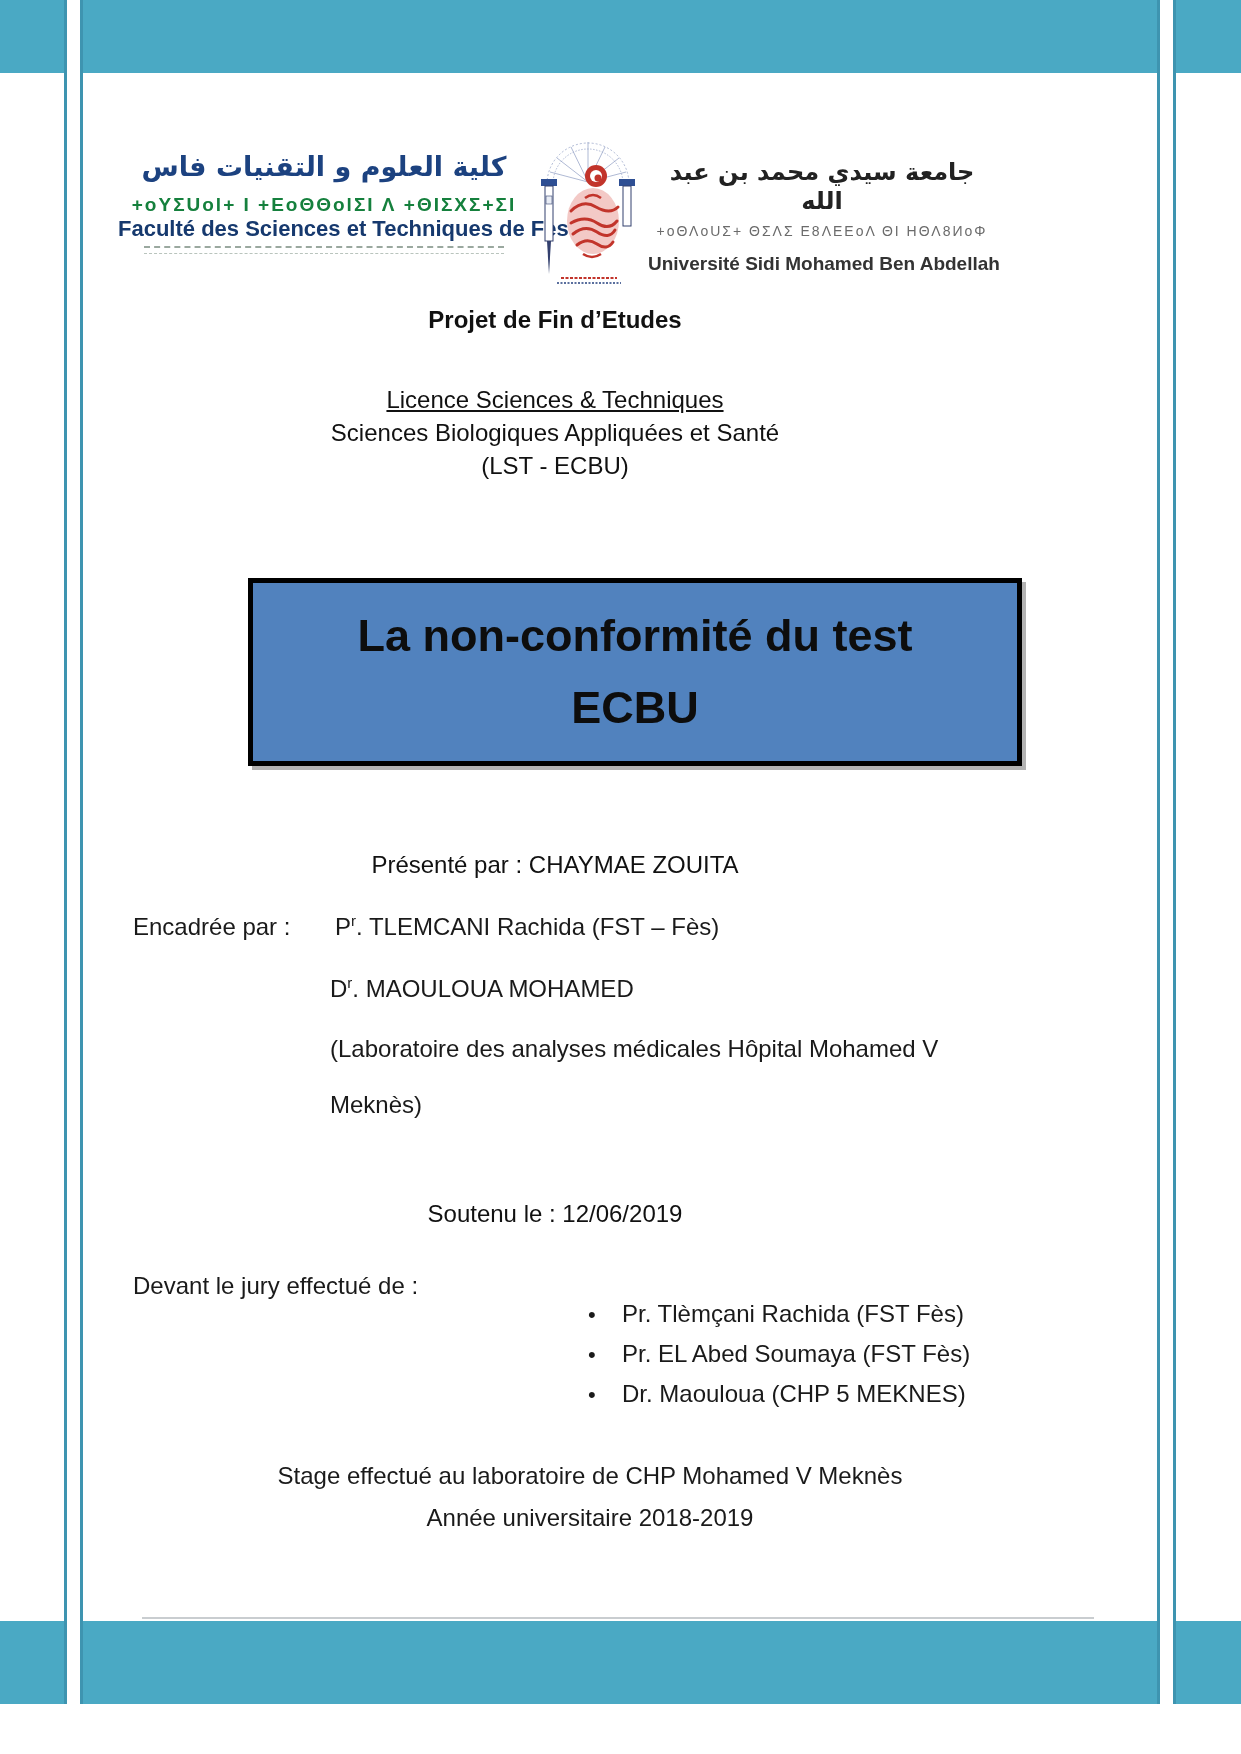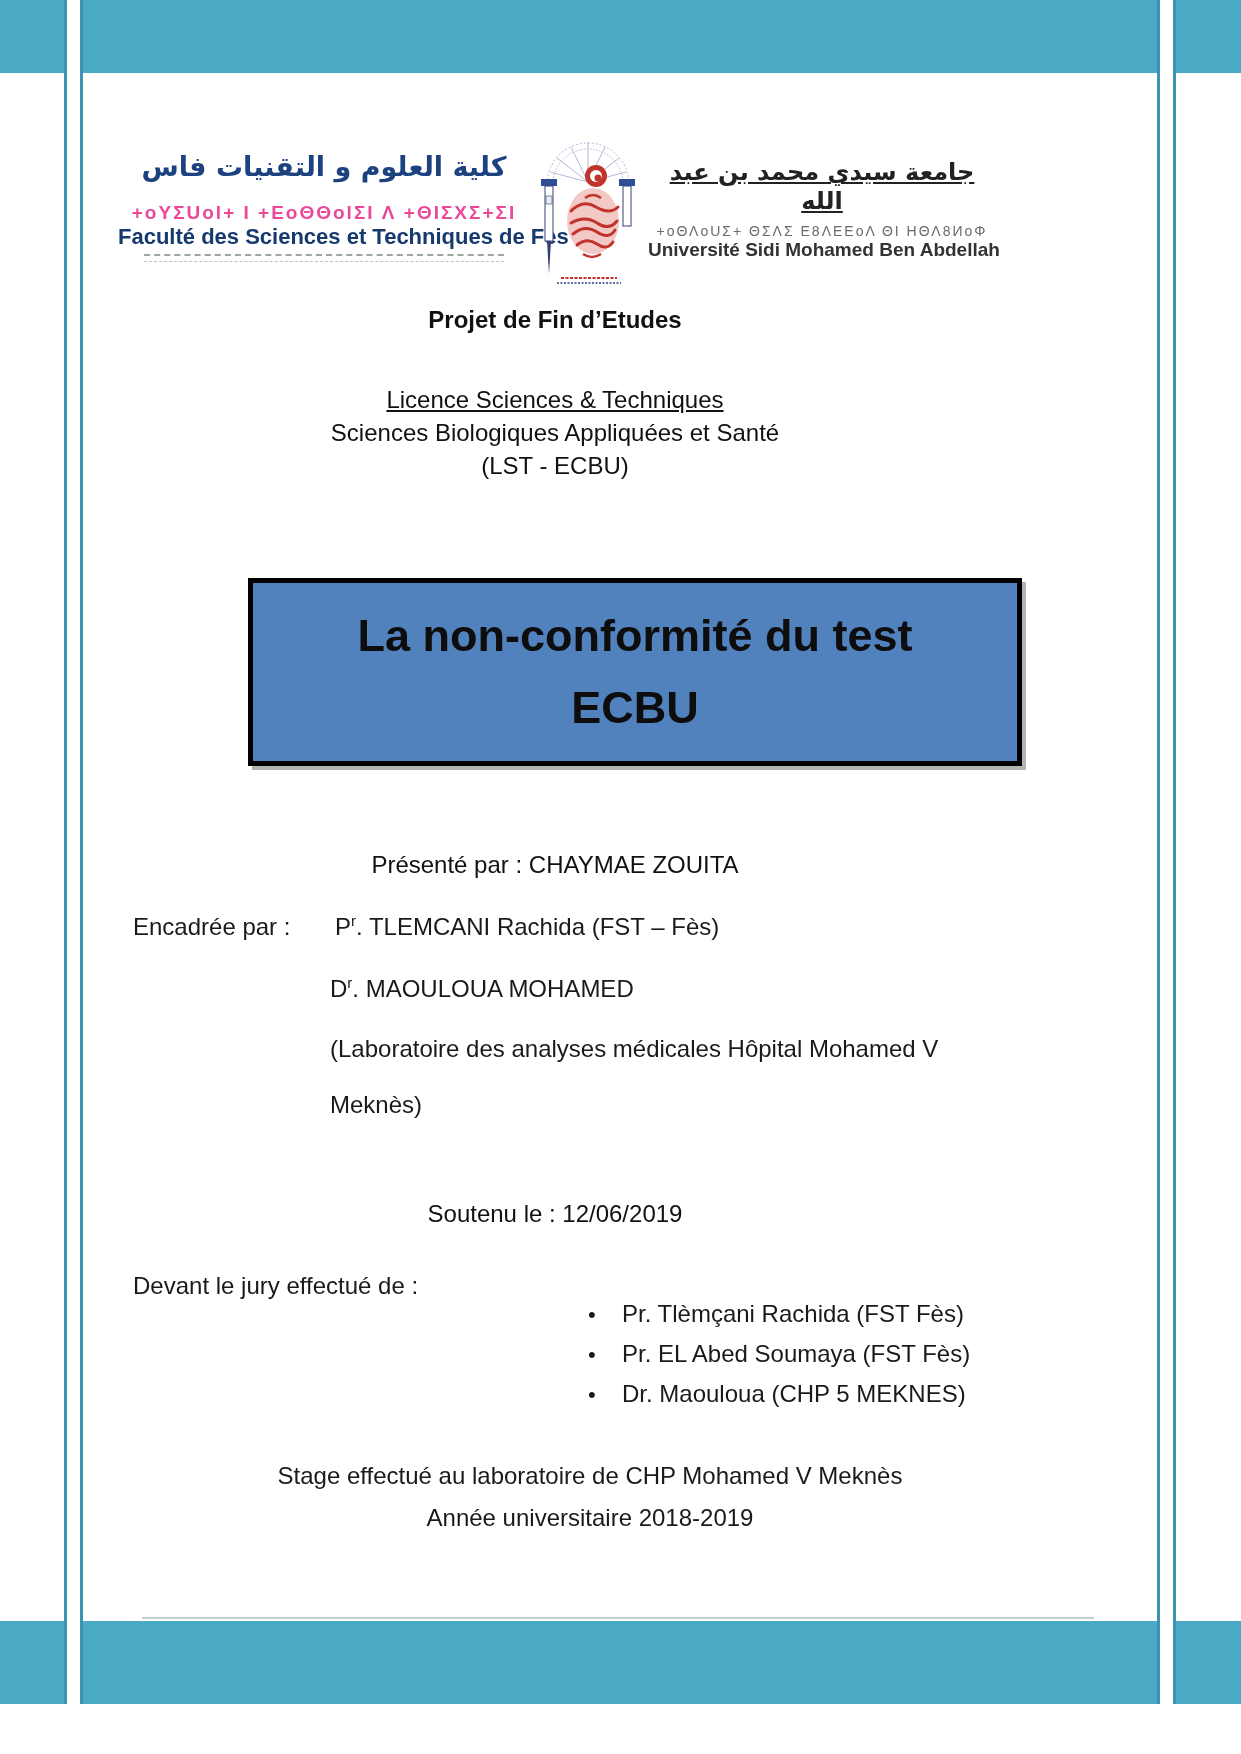--- a/index.html
+++ b/index.html
@@ -14,28 +14,28 @@
   .gap-col{position:absolute;top:0;height:1754px;background:#ffffff;width:13px;}
   .gap-left{left:67px;}
   .gap-right{left:1160px;}
   .vline{position:absolute;top:0;height:1754px;width:3px;background:#3E94B0;}
   .vl1{left:64px;}.vl2{left:80px;}.vl3{left:1157px;}.vl4{left:1173px;}
   .faint-rule{position:absolute;top:1617px;left:142px;width:952px;height:2px;background:#c9cdd0;}
 
   
   .logo-left{position:absolute;top:150px;left:118px;width:412px;text-align:center;}
   .logo-left .ar{font-family:"DejaVu Sans",sans-serif;font-size:27px;font-weight:bold;color:#1c4280;line-height:1.25;}
-  .logo-left .tif{font-size:19px;font-weight:bold;color:#ec4899;letter-spacing:2px;margin-top:18px;white-space:nowrap;}
+  .logo-left .tif{font-size:19px;font-weight:bold;color:#15803d;letter-spacing:2px;margin-top:10px;white-space:nowrap;}
   .logo-left .fr{font-size:22px;font-weight:bold;color:#16396e;margin-top:0px;white-space:nowrap;}
   .logo-left .dashes{margin:4px auto 0;width:360px;border-top:2px dashed #9aa89f;height:5px;border-bottom:1px dashed #b9c4bd;}
 
   .logo-right{position:absolute;top:158px;left:648px;width:348px;text-align:center;}
-  .logo-right .ar{font-family:"DejaVu Sans",sans-serif;font-size:24px;font-weight:bold;color:#222;line-height:1.2;text-decoration:underline;}
+  .logo-right .ar{font-family:"DejaVu Sans",sans-serif;font-size:24px;font-weight:bold;color:#222;line-height:1.2;}
   .logo-right .tif{font-size:14px;color:#6b6b6b;letter-spacing:2px;margin-top:7px;white-space:nowrap;}
-  .logo-right .fr{font-size:19px;font-weight:bold;color:#333;margin-top:0;white-space:nowrap;}
+  .logo-right .fr{font-size:19px;font-weight:bold;color:#333;margin-top:14px;white-space:nowrap;}
 
   .emblem{position:absolute;top:126px;left:533px;width:110px;height:165px;}
 
   
   .cline{position:absolute;left:120px;width:870px;text-align:center;font-size:24px;color:#111;}
   .t-heading{top:306px;font-weight:bold;}
   .t-prog1{top:386px;text-decoration:underline;}
   .t-prog2{top:419px;}
   .t-prog3{top:452px;}
   .t-presente{top:851px;}

